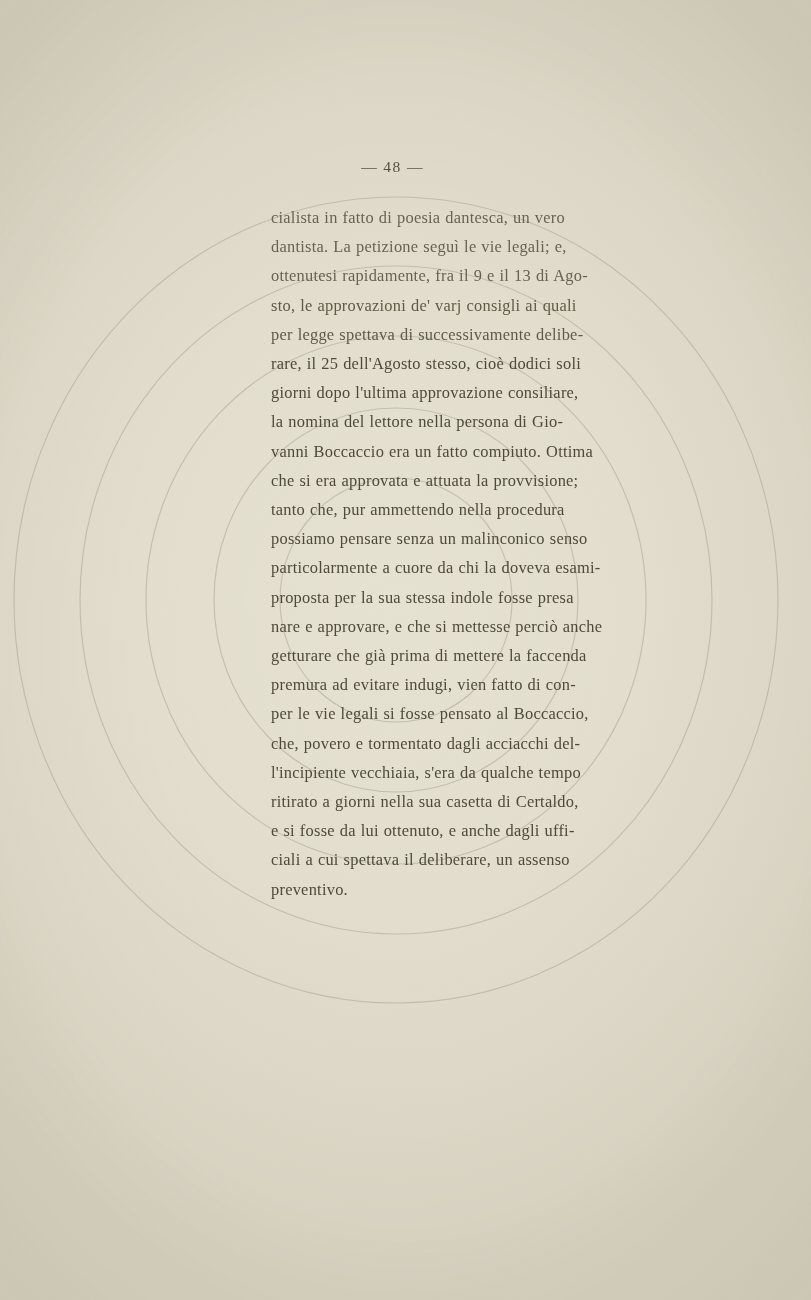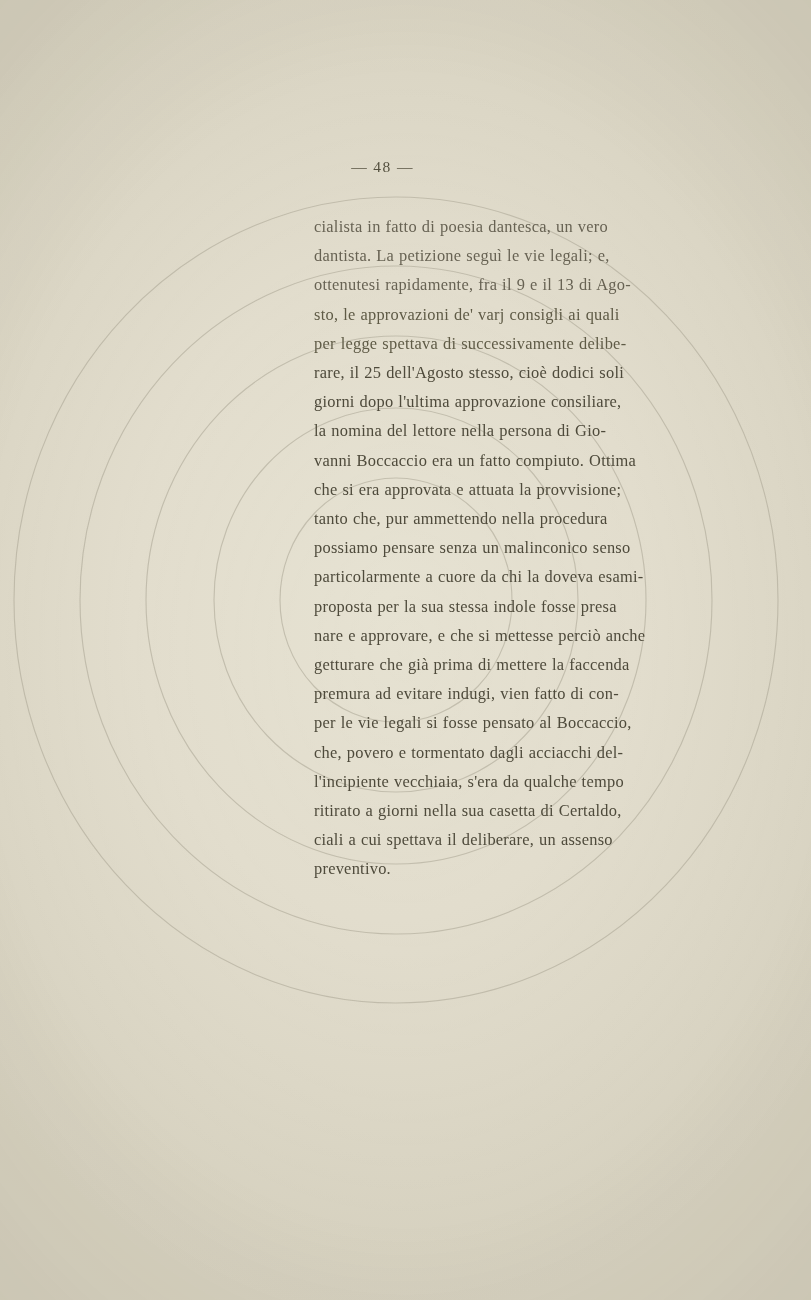--- a/index.html
+++ b/index.html
@@ -45,34 +45,33 @@
 
   .content {
     position: absolute;
     left: 0; top: 0;
     width: 811px;
   }
 
   .folio {
     position: absolute;
     top: 158px;
-    left: 6px;
+    left: 16px;
     width: 753px;
     text-align: center;
     font-size: 15.5px;
     letter-spacing: 1.4px;
     color: #54503f;
   }
 
   .body-block {
     position: absolute;
     left: 271px;
-    top: 212px;
+    top: 203px;
     width: 465px;
-    margin-left: 43px;
   }
 
   .body-block p {
     margin: 0;
     color: #4e4a3b;
     font-size: 16.4px;
     line-height: 29.2px;
     text-align: justify;
     text-justify: inter-word;
     letter-spacing: .25px;
@@ -129,19 +128,20 @@
         <span class="ln">possiamo pensare senza un malinconico senso</span>
         <span class="ln">particolarmente a cuore da chi la doveva esami-</span>
         <span class="ln">proposta per la sua stessa indole fosse presa</span>
         <span class="ln">nare e approvare, e che si mettesse perciò anche</span>
         <span class="ln">getturare che già prima di mettere la faccenda</span>
         <span class="ln">premura ad evitare indugi, vien fatto di con-</span>
         <span class="ln">per le vie legali si fosse pensato al Boccaccio,</span>
         <span class="ln">che, povero e tormentato dagli acciacchi del-</span>
         <span class="ln">l'incipiente vecchiaia, s'era da qualche tempo</span>
         <span class="ln">ritirato a giorni nella sua casetta di Certaldo,</span>
+        <span class="ln">e si fosse da lui ottenuto, e anche dagli uffi-</span>
         <span class="ln">ciali a cui spettava il deliberare, un assenso</span>
         <span class="ln last">preventivo.</span>
       </p>
     </div>
 
   </div>
 </div>
 
 </body></html>

